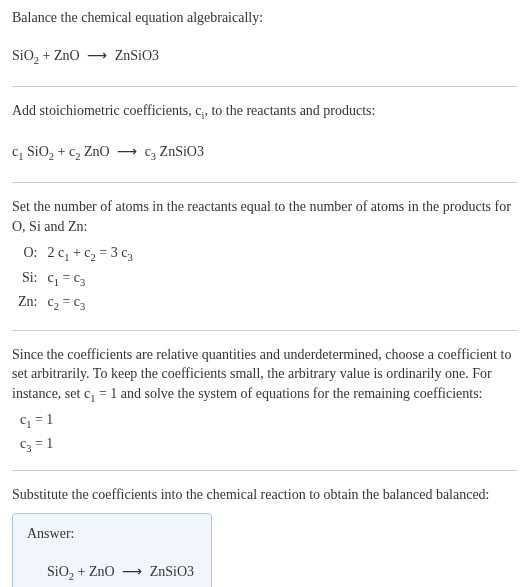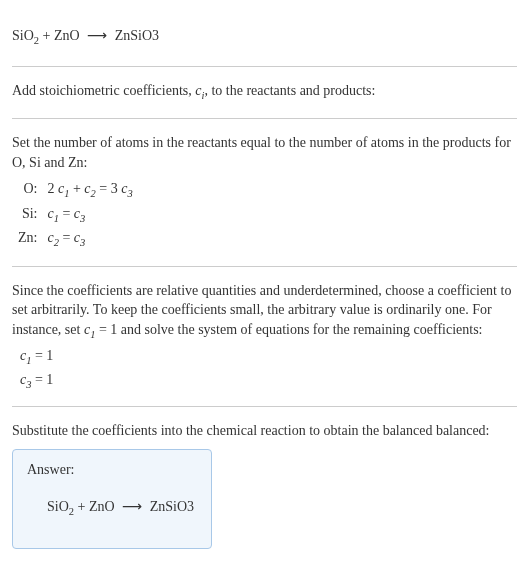--- a/index.html
+++ b/index.html
@@ -29,21 +29,20 @@
       margin: 18px 0;
     }
     sub {
       font-size: 0.75em;
       vertical-align: sub;
     }
     .arrow {
       margin: 0 4px;
     }
     .italic {
-      font-style: italic;
     }
     .atom-table {
       margin: 6px 0;
       border-collapse: collapse;
     }
     .atom-table td {
       padding: 1px 6px;
       vertical-align: baseline;
     }
     .atom-table td:first-child {
@@ -70,30 +69,34 @@
     .answer-eq {
       padding-left: 20px;
     }
   </style>
 </head>
 <body>
 
 
 
 <div class="section">
+  <div>Balance the chemical equation algebraically:</div>
   <div class="equation">
     <span><span>SiO</span><sub>2</sub></span><span> + ZnO </span><span class="arrow">⟶</span><span> ZnSiO3</span>
   </div>
 </div>
 
 <hr class="divider">
 
 <div class="section">
   <div>
     <span>Add stoichiometric coefficients, </span><span class="italic"><span>c</span><sub>i</sub></span><span>, to the reactants and products:</span>
+  </div>
+  <div class="equation">
+    <span class="italic"><span>c</span><sub>1</sub></span><span> SiO</span><sub>2</sub><span> + </span><span class="italic"><span>c</span><sub>2</sub></span><span> ZnO </span><span class="arrow">⟶</span><span> </span><span class="italic"><span>c</span><sub>3</sub></span><span> ZnSiO3</span>
   </div>
 </div>
 
 <hr class="divider">
 
 <div class="section">
   <div>Set the number of atoms in the reactants equal to the number of atoms in the products for O, Si and Zn:</div>
   <table class="atom-table">
     <tbody>
         <tr>

